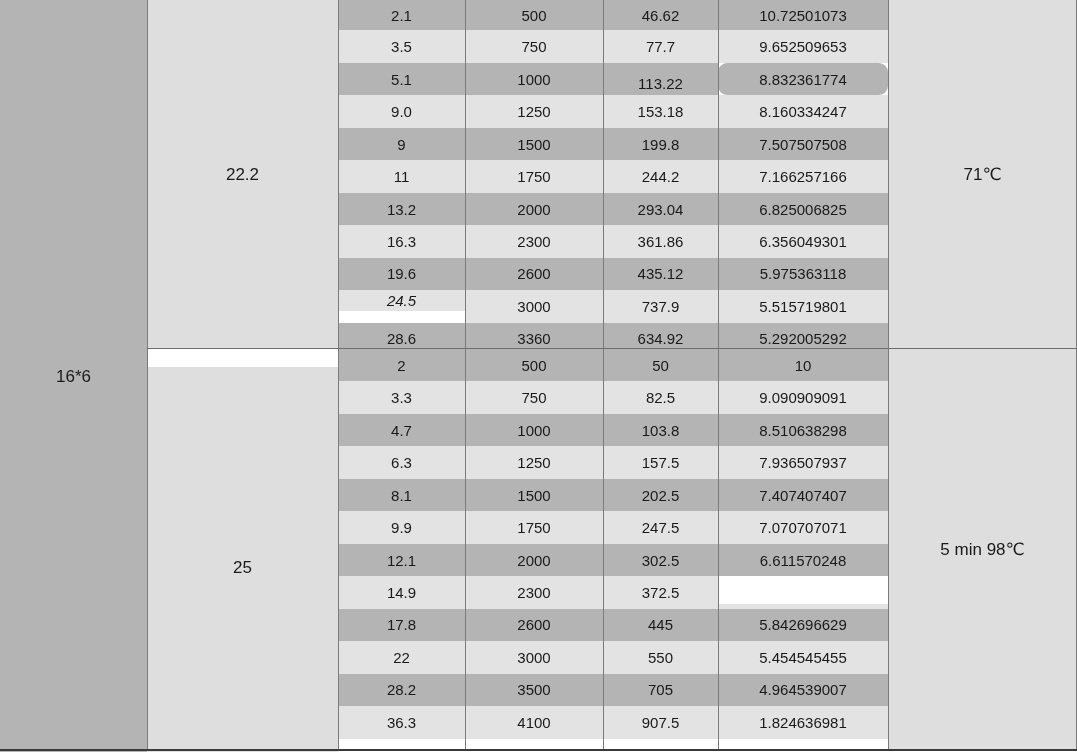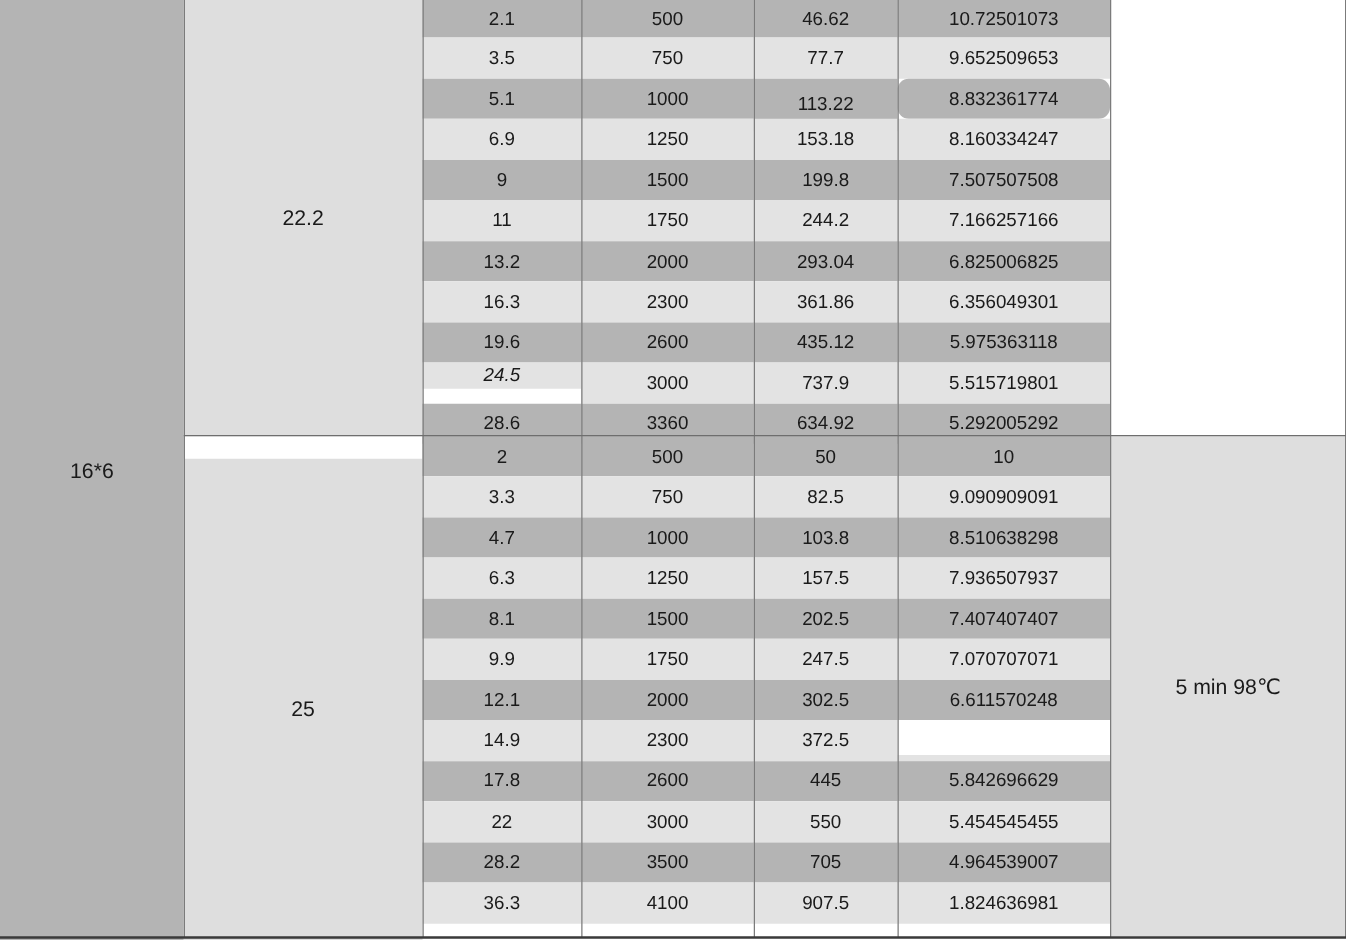--- a/index.html
+++ b/index.html
@@ -53,33 +53,34 @@
   }
   .big{ font-size:17px; }
   .note{ font-size:17px; }
 </style>
 </head>
 <body>
 
 <div id="sheet">
     <div class="cell col-label big" style="left: 0px; top: 0px; width: 147px; height: 752px;">16*6</div>
     <div class="cell col-group big" style="left: 147px; top: 0px; width: 191px; height: 349px;">22.2</div>
+    <div class="cell col-note note" style="left: 888px; top: 0px; width: 189px; height: 349px;">71℃</div>
     <div class="cell shade-dark" style="left: 338px; top: 0px; width: 127px; height: 30.47px;">2.1</div>
     <div class="cell shade-dark" style="left: 465px; top: 0px; width: 138px; height: 30.47px;">500</div>
     <div class="cell shade-dark" style="left: 603px; top: 0px; width: 115px; height: 30.47px;">46.62</div>
     <div class="cell shade-dark" style="left: 718px; top: 0px; width: 170px; height: 30.47px;">10.72501073</div>
     <div class="cell shade-light" style="left: 338px; top: 30.47px; width: 127px; height: 32.47px;">3.5</div>
     <div class="cell shade-light" style="left: 465px; top: 30.47px; width: 138px; height: 32.47px;">750</div>
     <div class="cell shade-light" style="left: 603px; top: 30.47px; width: 115px; height: 32.47px;">77.7</div>
     <div class="cell shade-light" style="left: 718px; top: 30.47px; width: 170px; height: 32.47px;">9.652509653</div>
     <div class="cell shade-dark" style="left: 338px; top: 62.94px; width: 127px; height: 32.47px;">5.1</div>
     <div class="cell shade-dark" style="left: 465px; top: 62.94px; width: 138px; height: 32.47px;">1000</div>
     <div class="cell shade-dark" style="left: 603px; top: 62.94px; width: 115px; height: 42px;">113.22</div>
     <div class="cell shade-dark" style="left: 718px; top: 62.94px; width: 170px; height: 32.47px; border-radius: 9px;">8.832361774</div>
-    <div class="cell shade-light" style="left: 338px; top: 95.41px; width: 127px; height: 32.47px;">6.9</div>
+    <div class="cell shade-light" style="left: 338px; top: 95.41px; width: 127px; height: 32.47px;">9.0</div>
     <div class="cell shade-light" style="left: 465px; top: 95.41px; width: 138px; height: 32.47px;">1250</div>
     <div class="cell shade-light" style="left: 603px; top: 95.41px; width: 115px; height: 32.47px;">153.18</div>
     <div class="cell shade-light" style="left: 718px; top: 95.41px; width: 170px; height: 32.47px;">8.160334247</div>
     <div class="cell shade-dark" style="left: 338px; top: 127.88px; width: 127px; height: 32.47px;">9</div>
     <div class="cell shade-dark" style="left: 465px; top: 127.88px; width: 138px; height: 32.47px;">1500</div>
     <div class="cell shade-dark" style="left: 603px; top: 127.88px; width: 115px; height: 32.47px;">199.8</div>
     <div class="cell shade-dark" style="left: 718px; top: 127.88px; width: 170px; height: 32.47px;">7.507507508</div>
     <div class="cell shade-light" style="left: 338px; top: 160.35px; width: 127px; height: 32.47px;">11</div>
     <div class="cell shade-light" style="left: 465px; top: 160.35px; width: 138px; height: 32.47px;">1750</div>
     <div class="cell shade-light" style="left: 603px; top: 160.35px; width: 115px; height: 32.47px;">244.2</div>

